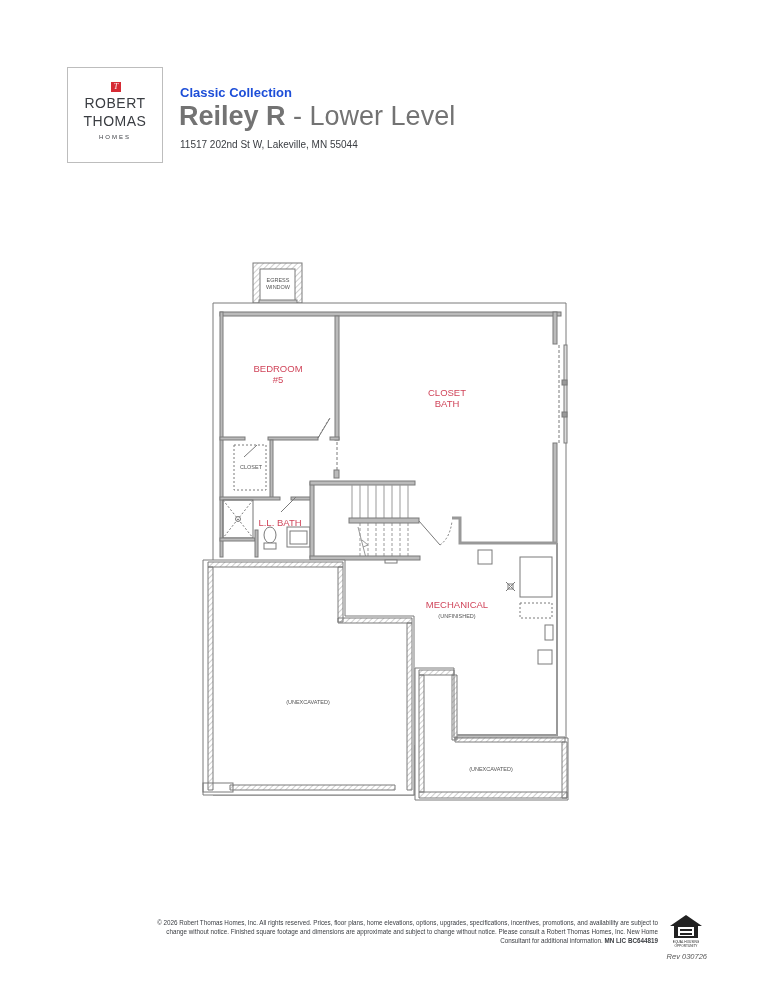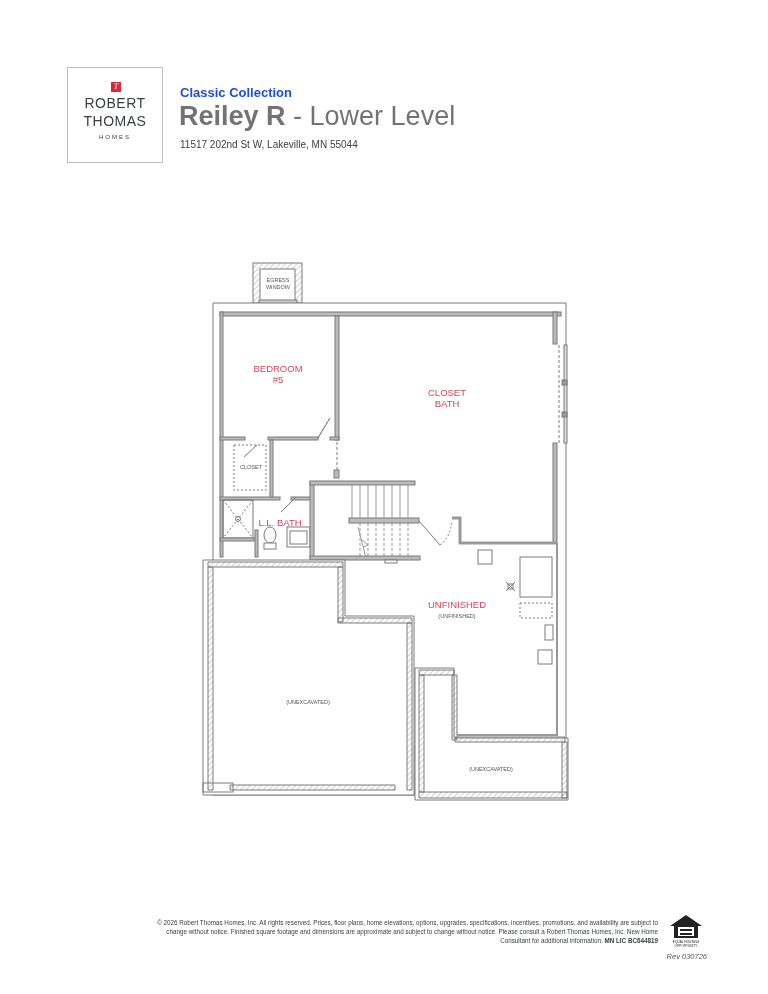--- a/index.html
+++ b/index.html
@@ -160,21 +160,21 @@
 <div class="room-label" style="left:243px; top:363px; width:70px;">
   <div>BEDROOM</div>
   <div>#5</div>
 </div>
 <div class="room-label" style="left:412px; top:387px; width:70px;">
   <div>CLOSET</div>
   <div>BATH</div>
 </div>
 <div class="note-label" style="left:234px; top:464px; width:34px;">CLOSET</div>
 <div class="room-label" style="left:254px; top:517px; width:52px;">L.L. BATH</div>
-<div class="room-label" style="left:412px; top:599px; width:90px;">UNFINISHED</div>
+<div class="room-label" style="left:412px; top:599px; width:90px;">MECHANICAL</div>
 <div class="note-label" style="left:427px; top:613px; width:60px;">(UNFINISHED)</div>
 <div class="note-label" style="left:278px; top:699px; width:60px;">(UNEXCAVATED)</div>
 <div class="note-label" style="left:461px; top:766px; width:60px;">(UNEXCAVATED)</div>
 
 <div class="footer-text">
   <span>© 2026 Robert Thomas Homes, Inc. All rights reserved. Prices, floor plans, home elevations, options, upgrades, specifications, incentives, promotions, and availability are subject to change without notice. Finished square footage and dimensions are approximate and subject to change without notice. Please consult a Robert Thomas Homes, Inc. New Home Consultant for additional information.</span>
   <b>MN LIC BC644819</b>
 </div>
 <svg class="eho" viewBox="0 0 36 34">
   <path d="M18 1 L34 12 L30 12 L30 24 L6 24 L6 12 L2 12 Z" fill="#222"></path>

